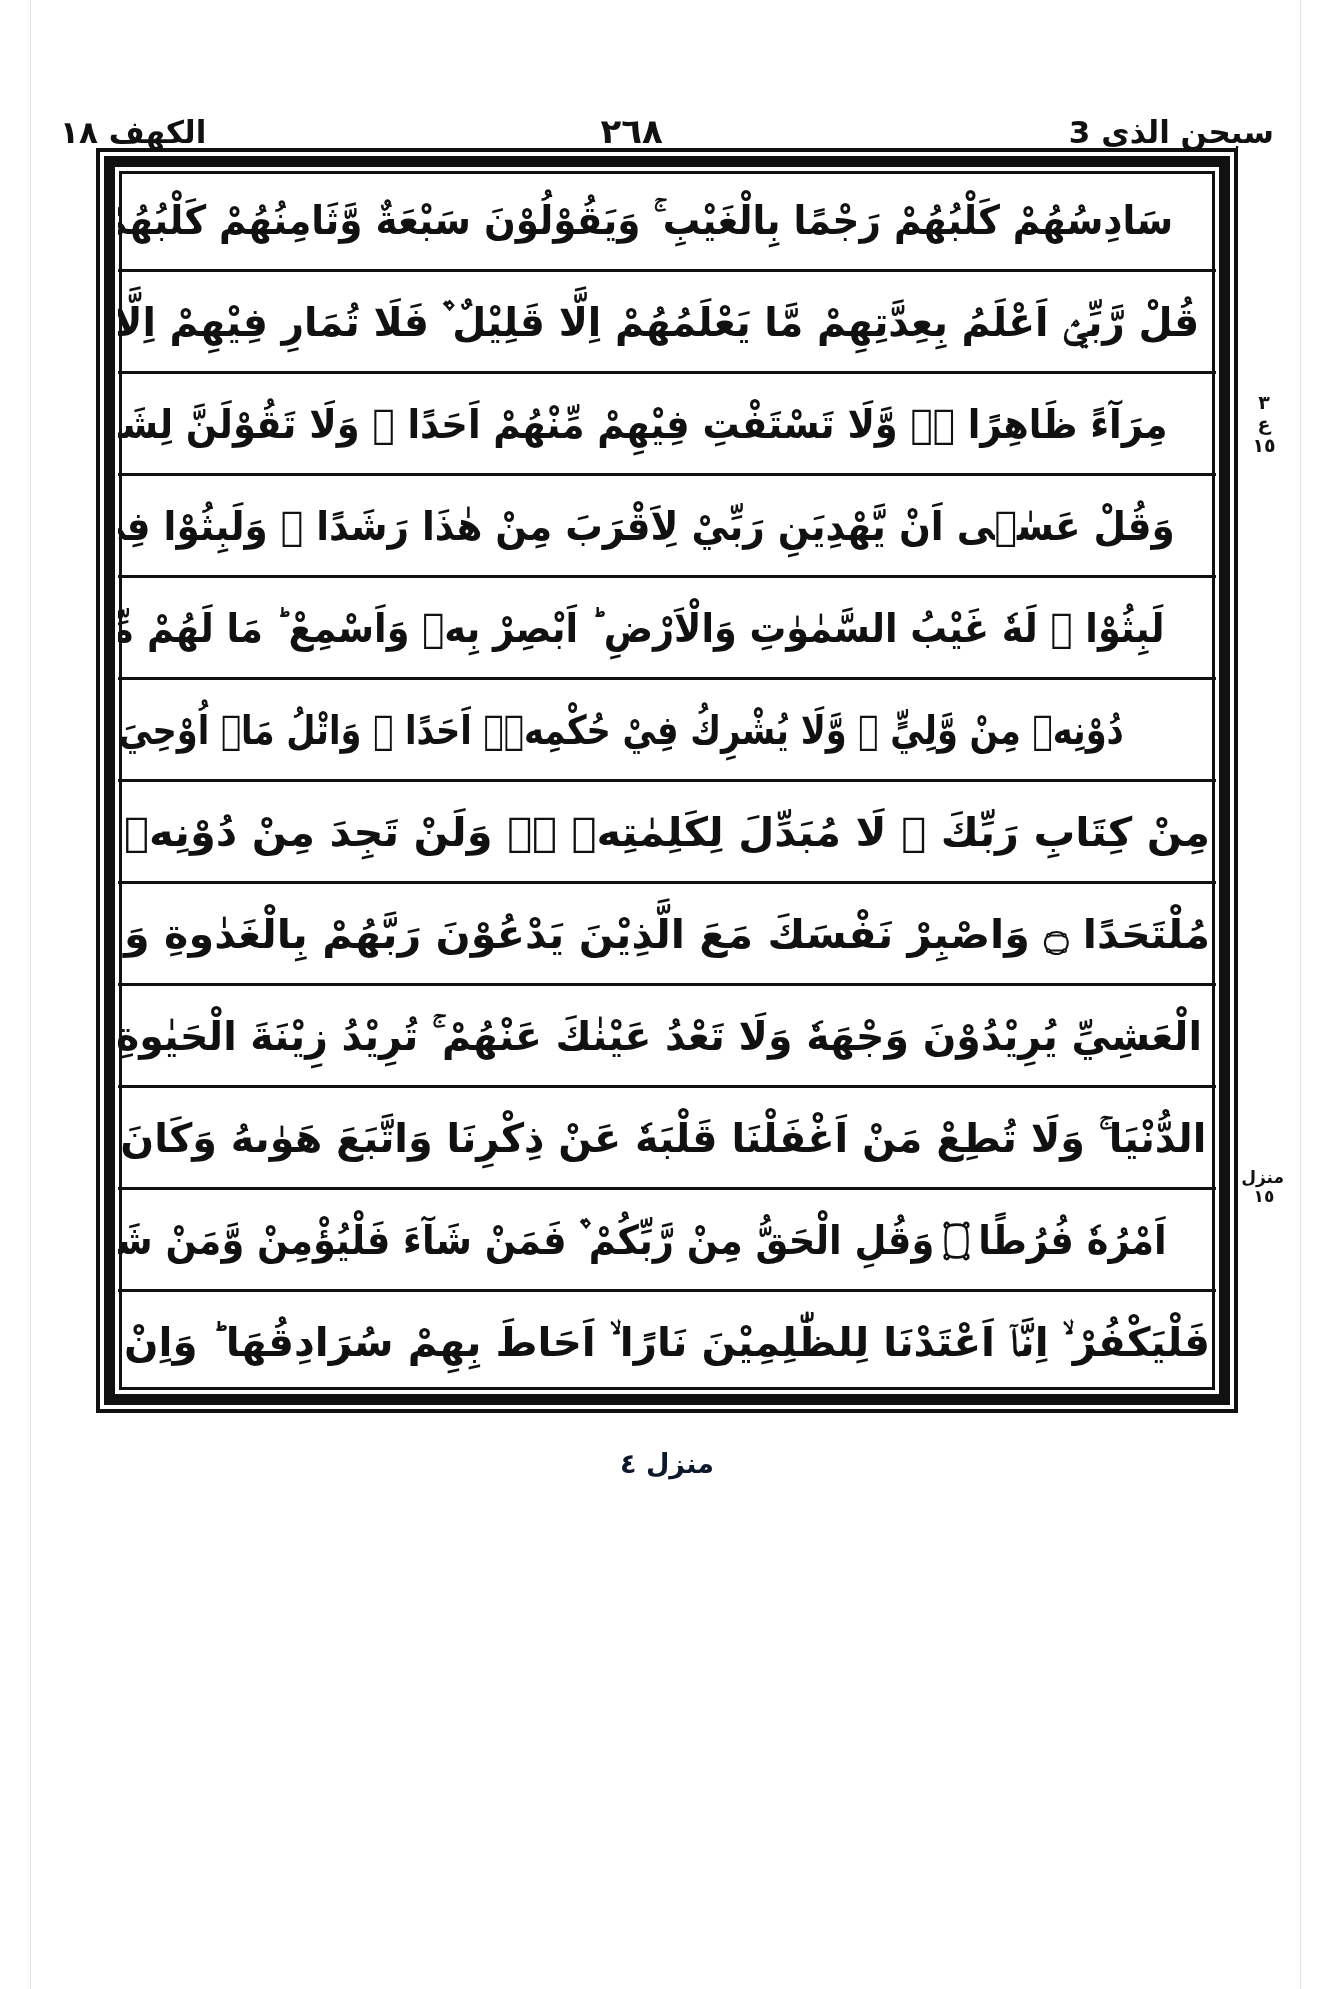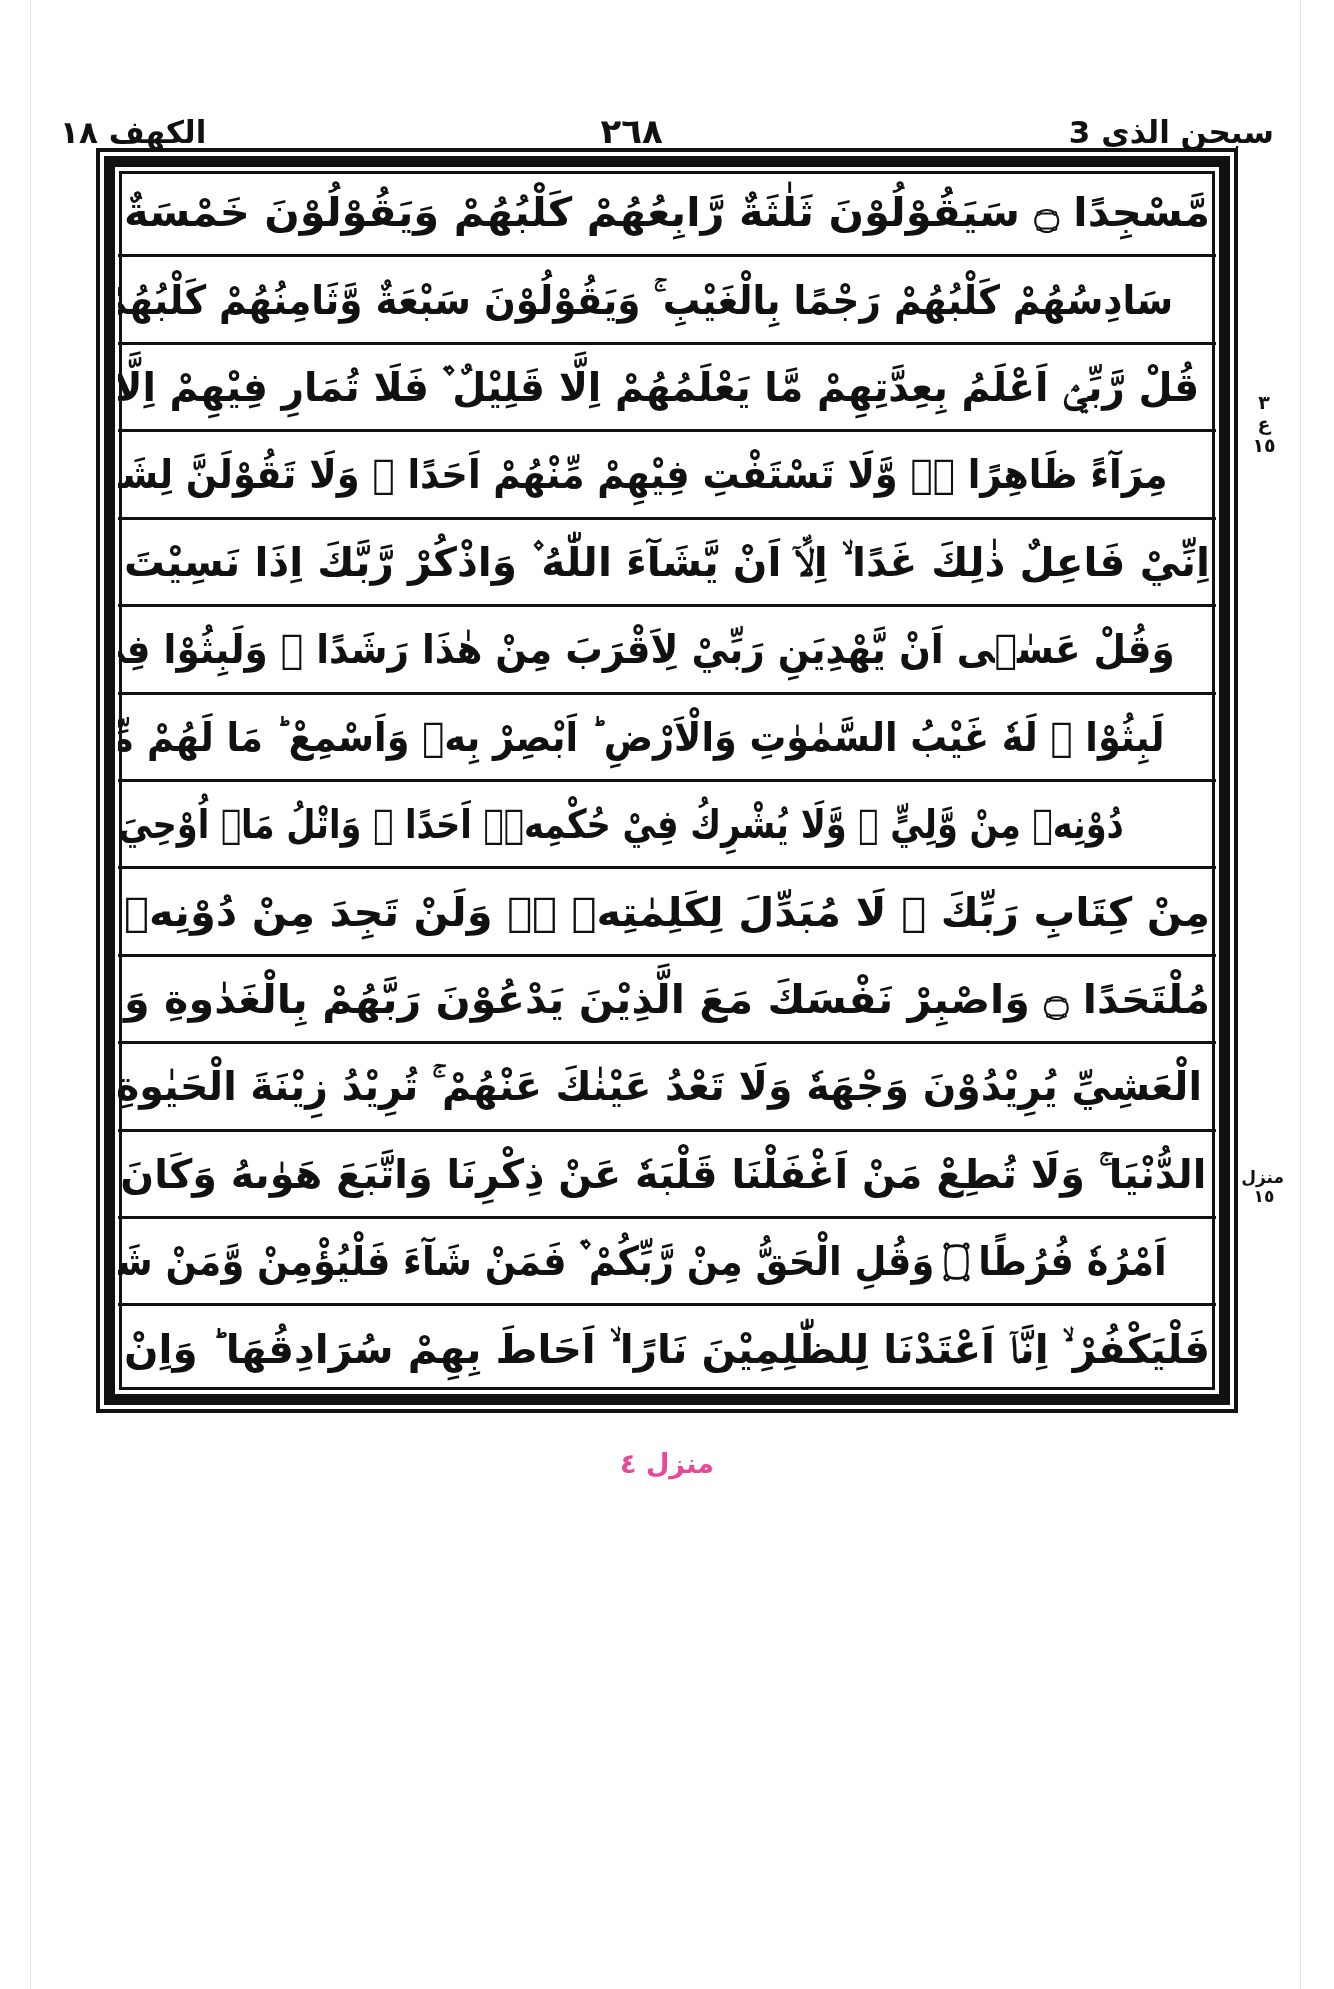--- a/index.html
+++ b/index.html
@@ -165,21 +165,21 @@
     position: absolute;
     left: 0;
     top: 1448px;
     width: 1334px;
     text-align: center;
   }
   .footer-text {
     font-family: "DejaVu Sans", sans-serif;
     font-size: 27px;
     font-weight: 700;
-    color: #ec4899;
+    color: #0f172a;
     direction: rtl;
     display: inline-block;
   }
 </style>
 </head>
 <body>
 
 <div class="page">
 
   <div class="scan-edge left"></div>
@@ -191,33 +191,27 @@
     <div class="header-item header-surah">الكهف ١٨</div>
   </div>
 
   <div class="frame-outer">
     <div class="frame-beads"></div>
     <div class="frame-inner"></div>
   </div>
 
   <div class="text-block">
     <div class="ayah-line">
-      <div class="ayah-text" style="transform: scaleX(1.0421); transform-origin: center center;">مَّسْجِدًا ۝ سَيَقُوْلُوْنَ ثَلٰثَةٌ رَّابِعُهُمْ كَلْبُهُمْ وَيَقُوْلُوْنَ خَمْسَةٌ</div>
-    </div>
-    <div class="ayah-line">
       <div class="ayah-text" style="transform: scaleX(0.9322); transform-origin: center center;">سَادِسُهُمْ كَلْبُهُمْ رَجْمًا بِالْغَيْبِ ۚ وَيَقُوْلُوْنَ سَبْعَةٌ وَّثَامِنُهُمْ كَلْبُهُمْ ؕ</div>
     </div>
     <div class="ayah-line">
       <div class="ayah-text" style="transform: scaleX(0.9802); transform-origin: center center;">قُلْ رَّبِّيْۤ اَعْلَمُ بِعِدَّتِهِمْ مَّا يَعْلَمُهُمْ اِلَّا قَلِيْلٌ ۫ۛ فَلَا تُمَارِ فِيْهِمْ اِلَّا</div>
     </div>
     <div class="ayah-line">
       <div class="ayah-text" style="transform: scaleX(0.9217); transform-origin: center center;">مِرَآءً ظَاهِرًا ۪ۙ وَّلَا تَسْتَفْتِ فِيْهِمْ مِّنْهُمْ اَحَدًا ۝ وَلَا تَقُوْلَنَّ لِشَاۡىْءٍ</div>
-    </div>
-    <div class="ayah-line">
-      <div class="ayah-text" style="transform: scaleX(1.0165); transform-origin: center center;">اِنِّيْ فَاعِلٌ ذٰلِكَ غَدًا ۙ اِلَّاۤ اَنْ يَّشَآءَ اللّٰهُ ۫ وَاذْكُرْ رَّبَّكَ اِذَا نَسِيْتَ</div>
     </div>
     <div class="ayah-line">
       <div class="ayah-text" style="transform: scaleX(0.9351); transform-origin: center center;">وَقُلْ عَسٰۤى اَنْ يَّهْدِيَنِ رَبِّيْ لِاَقْرَبَ مِنْ هٰذَا رَشَدًا ۝ وَلَبِثُوْا فِيْ</div>
     </div>
     <div class="ayah-line">
       <div class="ayah-text" style="transform: scaleX(0.9163); transform-origin: center center;">لَبِثُوْا ۚ لَهٗ غَيْبُ السَّمٰوٰتِ وَالْاَرْضِ ؕ اَبْصِرْ بِهٖ وَاَسْمِعْ ؕ مَا لَهُمْ مِّنْ</div>
     </div>
     <div class="ayah-line">
       <div class="ayah-text" style="transform: scaleX(0.8414); transform-origin: center center;">دُوْنِهٖ مِنْ وَّلِيٍّ ۫ وَّلَا يُشْرِكُ فِيْ حُكْمِهٖۤ اَحَدًا ۝ وَاتْلُ مَاۤ اُوْحِيَ اِلَيْكَ</div>
     </div>

